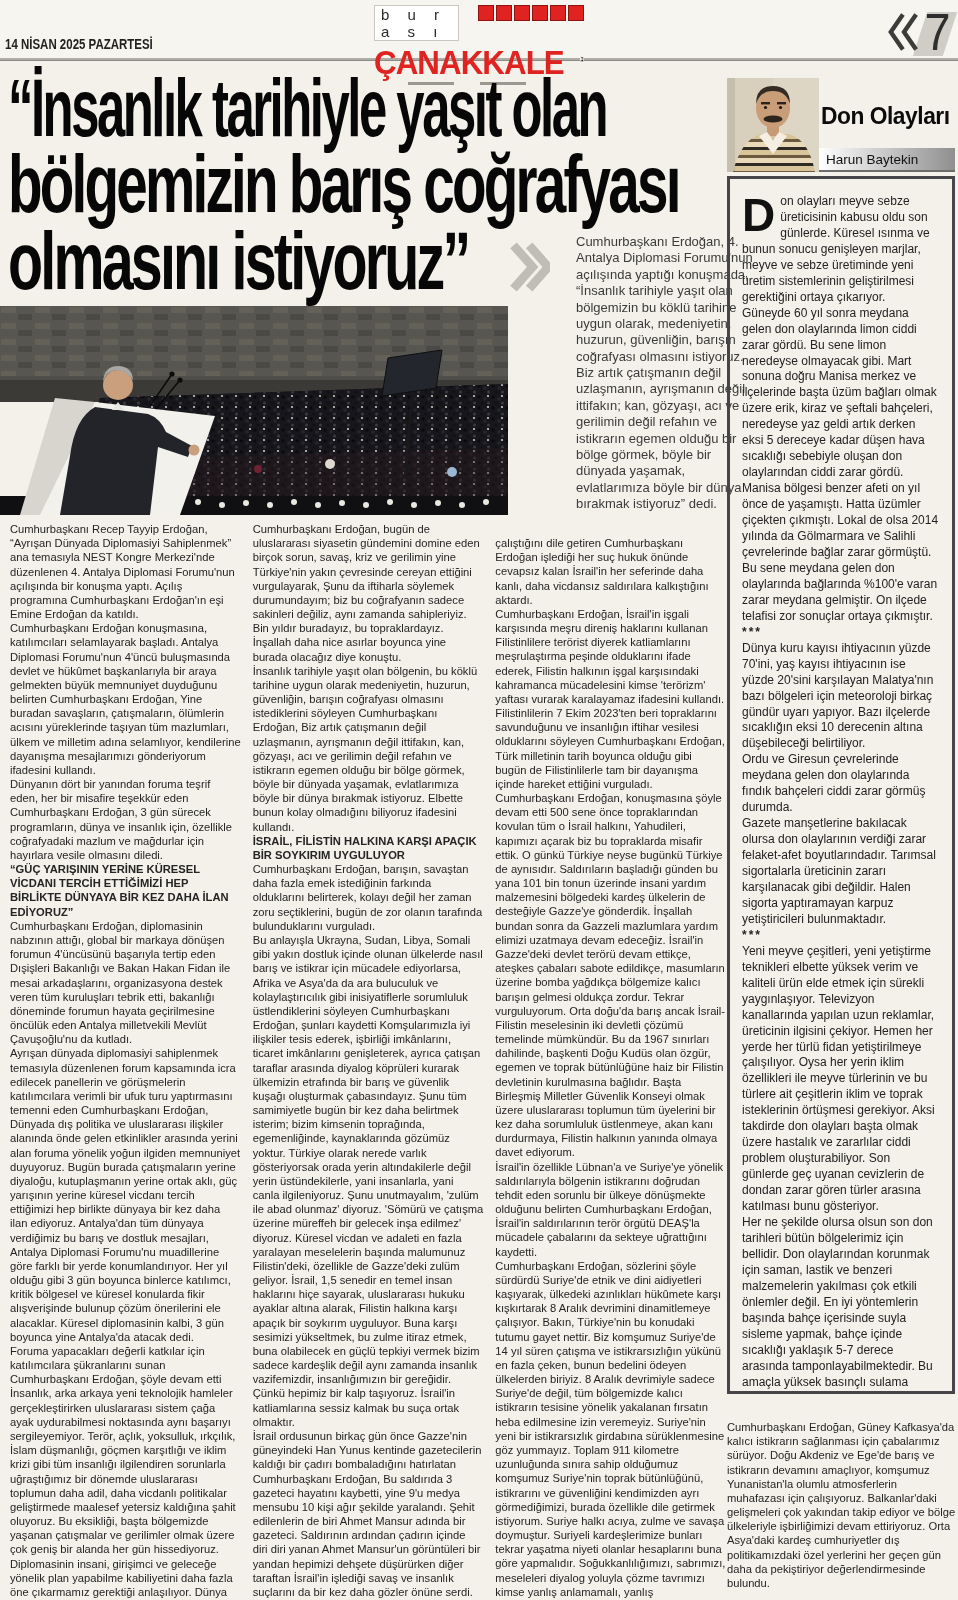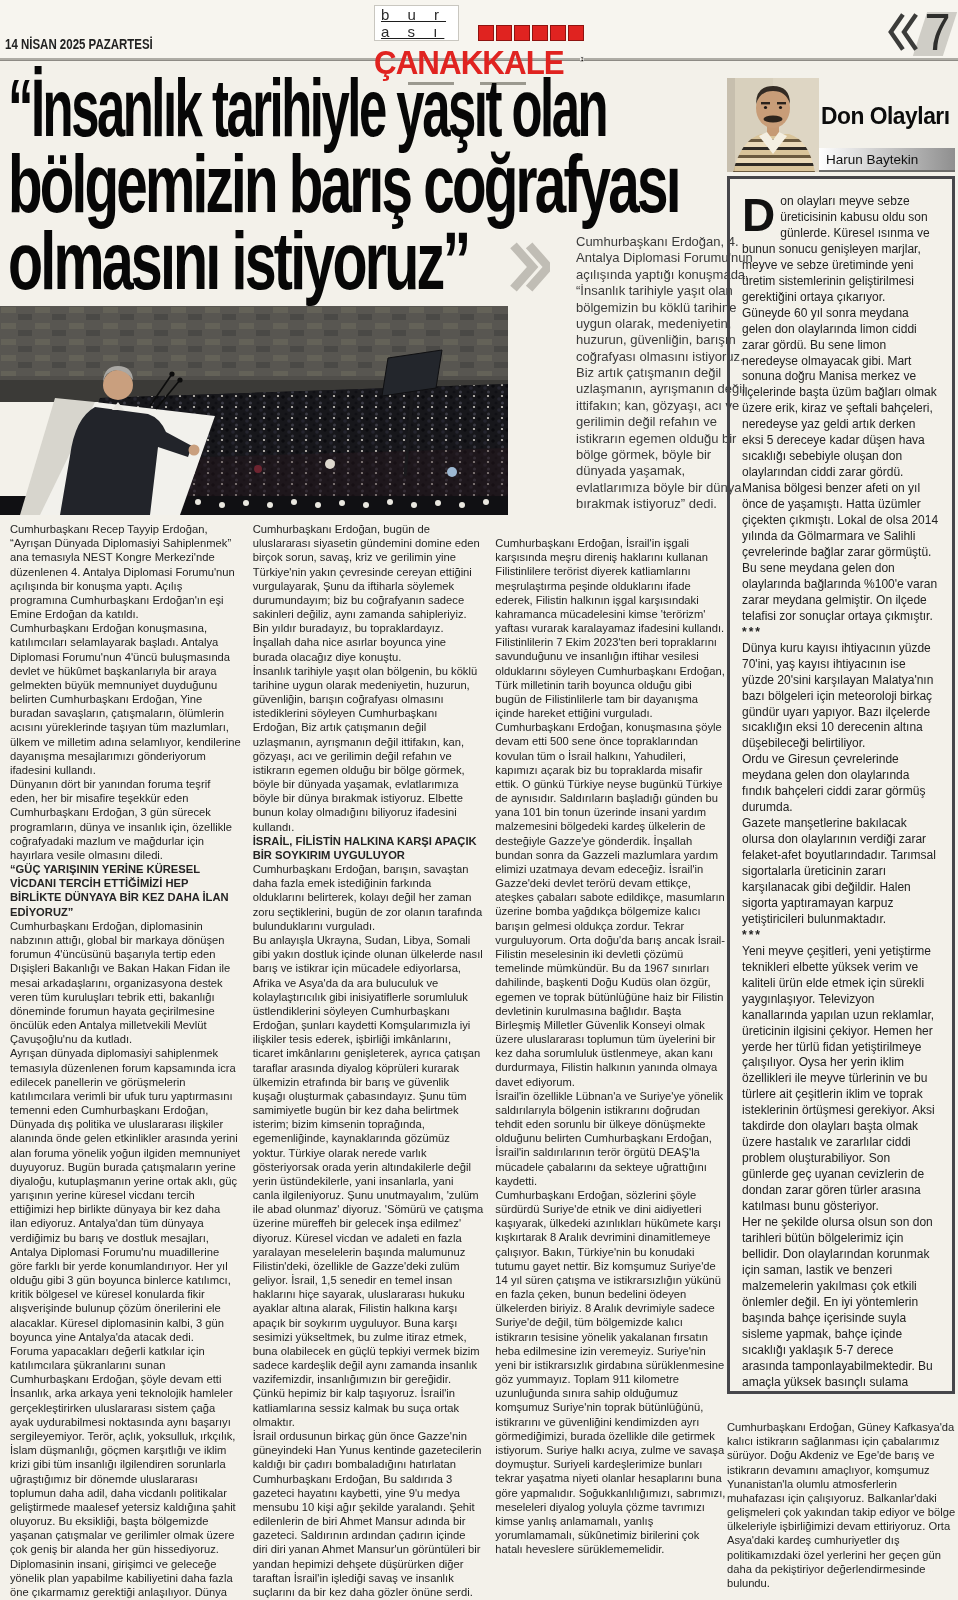--- a/index.html
+++ b/index.html
@@ -4,21 +4,21 @@
 <style>
   html,body{margin:0;padding:0;background:#e8e6df;}
   .page{position:relative;width:958px;height:1600px;background:#f3f1ea;overflow:hidden;
         font-family:"Liberation Sans",sans-serif;color:#1d1d1d;}
   
   .header{position:absolute;top:0;left:0;right:0;height:58px;background:#f7f5ef;
           border-bottom:2px solid #aeaca5;box-shadow:0 1px 0 #8d8b85;}
   .date{position:absolute;left:5px;top:36px;font-size:14px;font-weight:700;color:#222;
         transform:scaleX(.82);transform-origin:left;white-space:nowrap;}
   .masthead{position:absolute;left:50%;top:5px;transform:translateX(-50%);width:210px;}
-  .m-top{display:flex;align-items:flex-end;gap:19px;text-decoration:underline;}
+  .m-top{display:flex;align-items:flex-start;gap:19px;}
   .m-burasi{font-size:15px;letter-spacing:7px;color:#2b2b2b;background:#fff;
             border:1px solid #c9c7c0;padding:0 2px 0 6px;line-height:17px;}
   .m-blocks{display:flex;gap:2px;}
   .m-block{width:14px;height:14px;background:#e02320;border:1px solid #8f1310;}
   .m-name-row{display:flex;align-items:flex-end;margin-top:-2px;}
   .m-name{font-size:34px;font-weight:700;color:#e02320;letter-spacing:-1px;
           transform:scaleX(.92);transform-origin:left;white-space:nowrap;line-height:34px;}
   .m-fineprint{display:flex;gap:26px;margin:3px 0 0 34px;}
   .m-bar{height:3px;width:46px;background:#9b998f;}
   .pagenum{position:absolute;right:6px;top:8px;display:flex;align-items:center;}
@@ -212,20 +212,21 @@
 
     <p class="b-p">Cumhurbaşkanı Erdoğan, bugün de uluslararası siyasetin gündemini domine eden birçok sorun, savaş, kriz ve gerilimin yine Türkiye'nin yakın çevresinde cereyan ettiğini vurgulayarak, Şunu da iftiharla söylemek durumundayım; biz bu coğrafyanın sadece sakinleri değiliz, aynı zamanda sahipleriyiz. Bin yıldır buradayız, bu topraklardayız. İnşallah daha nice asırlar boyunca yine burada olacağız diye konuştu.</p>
         <p class="b-pg">İnsanlık tarihiyle yaşıt olan bölgenin, bu köklü tarihine uygun olarak medeniyetin, huzurun, güvenliğin, barışın coğrafyası olmasını istediklerini söyleyen Cumhurbaşkanı Erdoğan, Biz artık çatışmanın değil uzlaşmanın, ayrışmanın değil ittifakın, kan, gözyaşı, acı ve gerilimin değil refahın ve istikrarın egemen olduğu bir bölge görmek, böyle bir dünyada yaşamak, evlatlarımıza böyle bir dünya bırakmak istiyoruz. Elbette bunun kolay olmadığını biliyoruz ifadesini kullandı.</p>
         <p class="b-h">İSRAİL, FİLİSTİN HALKINA KARŞI APAÇIK BİR SOYKIRIM UYGULUYOR</p>
         <p class="b-p">Cumhurbaşkanı Erdoğan, barışın, savaştan daha fazla emek istediğinin farkında olduklarını belirterek, kolayı değil her zaman zoru seçtiklerini, bugün de zor olanın tarafında bulunduklarını vurguladı.</p>
         <p class="b-pg">Bu anlayışla Ukrayna, Sudan, Libya, Somali gibi yakın dostluk içinde olunan ülkelerde nasıl barış ve istikrar için mücadele ediyorlarsa, Afrika ve Asya'da da ara buluculuk ve kolaylaştırıcılık gibi inisiyatiflerle sorumluluk üstlendiklerini söyleyen Cumhurbaşkanı Erdoğan, şunları kaydetti Komşularımızla iyi ilişkiler tesis ederek, işbirliği imkânlarını, ticaret imkânlarını genişleterek, ayrıca çatışan taraflar arasında diyalog köprüleri kurarak ülkemizin etrafında bir barış ve güvenlik kuşağı oluşturmak çabasındayız. Şunu tüm samimiyetle bugün bir kez daha belirtmek isterim; bizim kimsenin toprağında, egemenliğinde, kaynaklarında gözümüz yoktur. Türkiye olarak nerede varlık gösteriyorsak orada yerin altındakilerle değil yerin üstündekilerle, yani insanlarla, yani canla ilgileniyoruz. Şunu unutmayalım, 'zulüm ile abad olunmaz' diyoruz. 'Sömürü ve çatışma üzerine müreffeh bir gelecek inşa edilmez' diyoruz. Küresel vicdan ve adaleti en fazla yaralayan meselelerin başında malumunuz Filistin'deki, özellikle de Gazze'deki zulüm geliyor. İsrail, 1,5 senedir en temel insan haklarını hiçe sayarak, uluslararası hukuku ayaklar altına alarak, Filistin halkına karşı apaçık bir soykırım uyguluyor. Buna karşı sesimizi yükseltmek, bu zulme itiraz etmek, buna olabilecek en güçlü tepkiyi vermek bizim sadece kardeşlik değil aynı zamanda insanlık vazifemizdir, insanlığımızın bir gereğidir. Çünkü hepimiz bir kalp taşıyoruz. İsrail'in katliamlarına sessiz kalmak bu suça ortak olmaktır.</p>
         <p class="b-pg">İsrail ordusunun birkaç gün önce Gazze'nin güneyindeki Han Yunus kentinde gazetecilerin kaldığı bir çadırı bombaladığını hatırlatan Cumhurbaşkanı Erdoğan, Bu saldırıda 3 gazeteci hayatını kaybetti, yine 9'u medya mensubu 10 kişi ağır şekilde yaralandı. Şehit edilenlerin de biri Ahmet Mansur adında bir gazeteci. Saldırının ardından çadırın içinde diri diri yanan Ahmet Mansur'un görüntüleri bir yandan hepimizi dehşete düşürürken diğer taraftan İsrail'in işlediği savaş ve insanlık suçlarını da bir kez daha gözler önüne serdi. İsrail yönetimi bugüne kadar 211 gazeteciyi katletti, öldürdü. Sadece bu sabah Han Yunus'ta aynı aileden 7'si çocuk, 10 kişi şehit oldu. Şimdi bunun adı barbarlık değilse, soruyorum nedir ifadesini kullandı.</p>
       </div>
     <div class="col offset">
 
+    <p class="b-p">çalıştığını dile getiren Cumhurbaşkanı Erdoğan işlediği her suç hukuk önünde cevapsız kalan İsrail'in her seferinde daha kanlı, daha vicdansız saldırılara kalkıştığını aktardı.</p>
         <p class="b-pg">Cumhurbaşkanı Erdoğan, İsrail'in işgali karşısında meşru direniş haklarını kullanan Filistinlilere terörist diyerek katliamlarını meşrulaştırma peşinde olduklarını ifade ederek, Filistin halkının işgal karşısındaki kahramanca mücadelesini kimse 'terörizm' yaftası vurarak karalayamaz ifadesini kullandı.</p>
         <p class="b-pg">Filistinlilerin 7 Ekim 2023'ten beri topraklarını savunduğunu ve insanlığın iftihar vesilesi olduklarını söyleyen Cumhurbaşkanı Erdoğan, Türk milletinin tarih boyunca olduğu gibi bugün de Filistinlilerle tam bir dayanışma içinde hareket ettiğini vurguladı.</p>
         <p class="b-p">Cumhurbaşkanı Erdoğan, konuşmasına şöyle devam etti 500 sene önce topraklarından kovulan tüm o İsrail halkını, Yahudileri, kapımızı açarak biz bu topraklarda misafir ettik. O günkü Türkiye neyse bugünkü Türkiye de aynısıdır. Saldırıların başladığı günden bu yana 101 bin tonun üzerinde insani yardım malzemesini bölgedeki kardeş ülkelerin de desteğiyle Gazze'ye gönderdik. İnşallah bundan sonra da Gazzeli mazlumlara yardım elimizi uzatmaya devam edeceğiz. İsrail'in Gazze'deki devlet terörü devam ettikçe, ateşkes çabaları sabote edildikçe, masumların üzerine bomba yağdıkça bölgemize kalıcı barışın gelmesi oldukça zordur. Tekrar vurguluyorum. Orta doğu'da barış ancak İsrail-Filistin meselesinin iki devletli çözümü temelinde mümkündür. Bu da 1967 sınırları dahilinde, başkenti Doğu Kudüs olan özgür, egemen ve toprak bütünlüğüne haiz bir Filistin devletinin kurulmasına bağlıdır. Başta Birleşmiş Milletler Güvenlik Konseyi olmak üzere uluslararası toplumun tüm üyelerini bir kez daha sorumluluk üstlenmeye, akan kanı durdurmaya, Filistin halkının yanında olmaya davet ediyorum.</p>
         <p class="b-p">İsrail'in özellikle Lübnan'a ve Suriye'ye yönelik saldırılarıyla bölgenin istikrarını doğrudan tehdit eden sorunlu bir ülkeye dönüşmekte olduğunu belirten Cumhurbaşkanı Erdoğan, İsrail'in saldırılarının terör örgütü DEAŞ'la mücadele çabalarını da sekteye uğrattığını kaydetti.</p>
         <p class="b-pg">Cumhurbaşkanı Erdoğan, sözlerini şöyle sürdürdü Suriye'de etnik ve dini aidiyetleri kaşıyarak, ülkedeki azınlıkları hükûmete karşı kışkırtarak 8 Aralık devrimini dinamitlemeye çalışıyor. Bakın, Türkiye'nin bu konudaki tutumu gayet nettir. Biz komşumuz Suriye'de 14 yıl süren çatışma ve istikrarsızlığın yükünü en fazla çeken, bunun bedelini ödeyen ülkelerden biriyiz. 8 Aralık devrimiyle sadece Suriye'de değil, tüm bölgemizde kalıcı istikrarın tesisine yönelik yakalanan fırsatın heba edilmesine izin veremeyiz. Suriye'nin yeni bir istikrarsızlık girdabına sürüklenmesine göz yummayız. Toplam 911 kilometre uzunluğunda sınıra sahip olduğumuz komşumuz Suriye'nin toprak bütünlüğünü, istikrarını ve güvenliğini kendimizden ayrı görmediğimizi, burada özellikle dile getirmek istiyorum. Suriye halkı acıya, zulme ve savaşa doymuştur. Suriyeli kardeşlerimize bunları tekrar yaşatma niyeti olanlar hesaplarını buna göre yapmalıdır. Soğukkanlılığımızı, sabrımızı, meseleleri diyalog yoluyla çözme tavrımızı kimse yanlış anlamamalı, yanlış yorumlamamalı, sükûnetimiz birilerini çok hatalı heveslere sürüklememelidir.</p>
       </div>
   </div>
 
   <div class="colhead">
     <svg class="cb-photo" width="92" height="94" viewBox="0 0 92 94">

